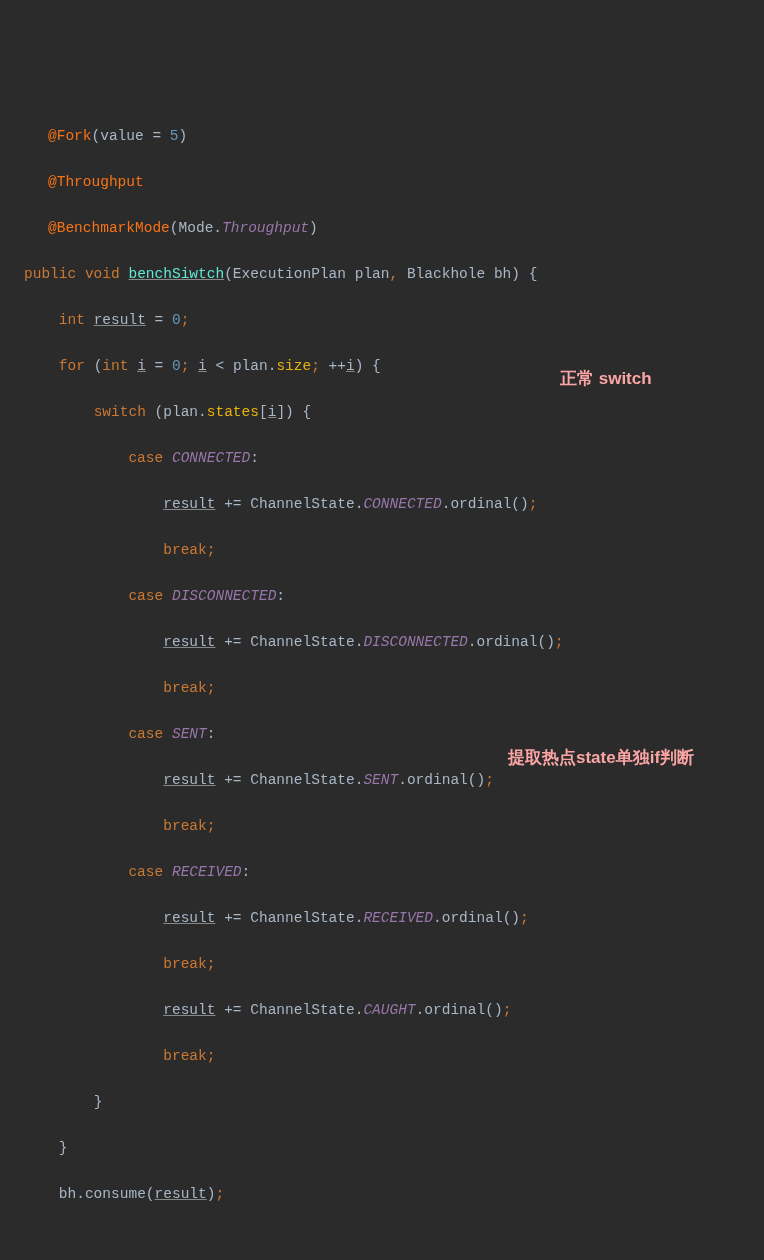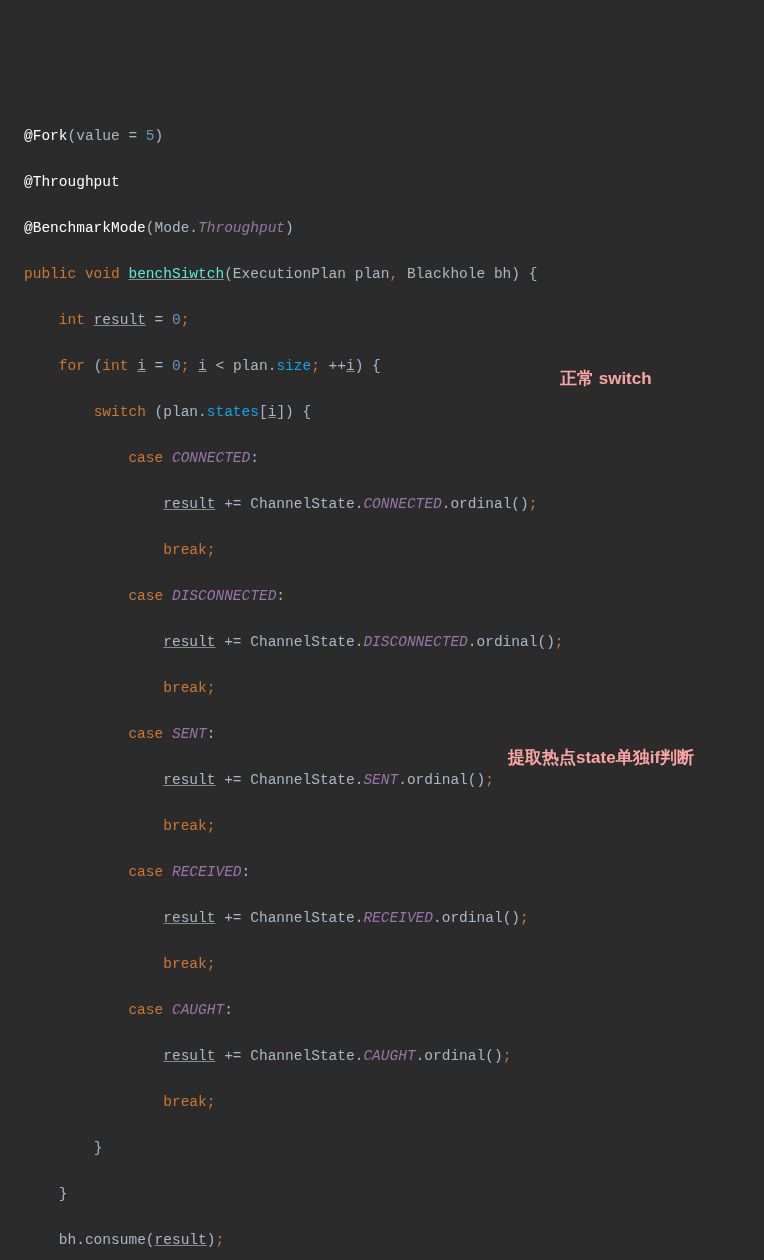--- a/index.html
+++ b/index.html
@@ -36,24 +36,24 @@
     top: 366px;
     left: 560px;
   }
   .anno2 {
     top: 745px;
     left: 508px;
     width: 230px;
   }
   
   .kw { color: #cc7832; }
-  .anno { color: #ffffff; }
+  .anno { color: #f97316; margin-left: 24px; }
   .num { color: #6897bb; }
   .method { color: #5eead4; }
-  .field { color: #0ea5e9; margin-top: 8px; }
+  .field { color: #eab308; margin-top: 8px; }
   .const { color: #9876aa; font-style: italic; }
   .local { color: #a9b7c6; font-family: Liberation Mono, monospace; }
   .ul { text-decoration: underline; text-decoration-color: #888; }
   .punc { color: #a9b7c6; }
   .paren { color: #a9b7c6; }
   .plain { color: #a9b7c6; }
 </style>
 </head>
 <body>
 
@@ -72,21 +72,20 @@
 <div>                <span class="kw">break</span><span class="kw">;</span></div>
 <div>            <span class="kw">case</span> <span class="const">DISCONNECTED</span><span class="plain">:</span></div>
 <div>                <span class="local ul">result</span> <span class="plain">+=</span> <span class="plain">ChannelState</span><span class="punc">.</span><span class="const">DISCONNECTED</span><span class="punc">.</span><span class="plain">ordinal</span><span class="paren">()</span><span class="kw">;</span></div>
 <div>                <span class="kw">break</span><span class="kw">;</span></div>
 <div>            <span class="kw">case</span> <span class="const">SENT</span><span class="plain">:</span></div>
 <div>                <span class="local ul">result</span> <span class="plain">+=</span> <span class="plain">ChannelState</span><span class="punc">.</span><span class="const">SENT</span><span class="punc">.</span><span class="plain">ordinal</span><span class="paren">()</span><span class="kw">;</span></div>
 <div>                <span class="kw">break</span><span class="kw">;</span></div>
 <div>            <span class="kw">case</span> <span class="const">RECEIVED</span><span class="plain">:</span></div>
 <div>                <span class="local ul">result</span> <span class="plain">+=</span> <span class="plain">ChannelState</span><span class="punc">.</span><span class="const">RECEIVED</span><span class="punc">.</span><span class="plain">ordinal</span><span class="paren">()</span><span class="kw">;</span></div>
 <div>                <span class="kw">break</span><span class="kw">;</span></div>
-<div>            <span class="kw">case</span> <span class="const">CAUGHT</span><span class="plain">:</span></div>
 <div>                <span class="local ul">result</span> <span class="plain">+=</span> <span class="plain">ChannelState</span><span class="punc">.</span><span class="const">CAUGHT</span><span class="punc">.</span><span class="plain">ordinal</span><span class="paren">()</span><span class="kw">;</span></div>
 <div>                <span class="kw">break</span><span class="kw">;</span></div>
 <div>        <span class="paren">}</span></div>
 <div>    <span class="paren">}</span></div>
 <div>    <span class="plain">bh</span><span class="punc">.</span><span class="plain">consume</span><span class="paren">(</span><span class="local ul">result</span><span class="paren">)</span><span class="kw">;</span></div>
 
 
 
 
 

